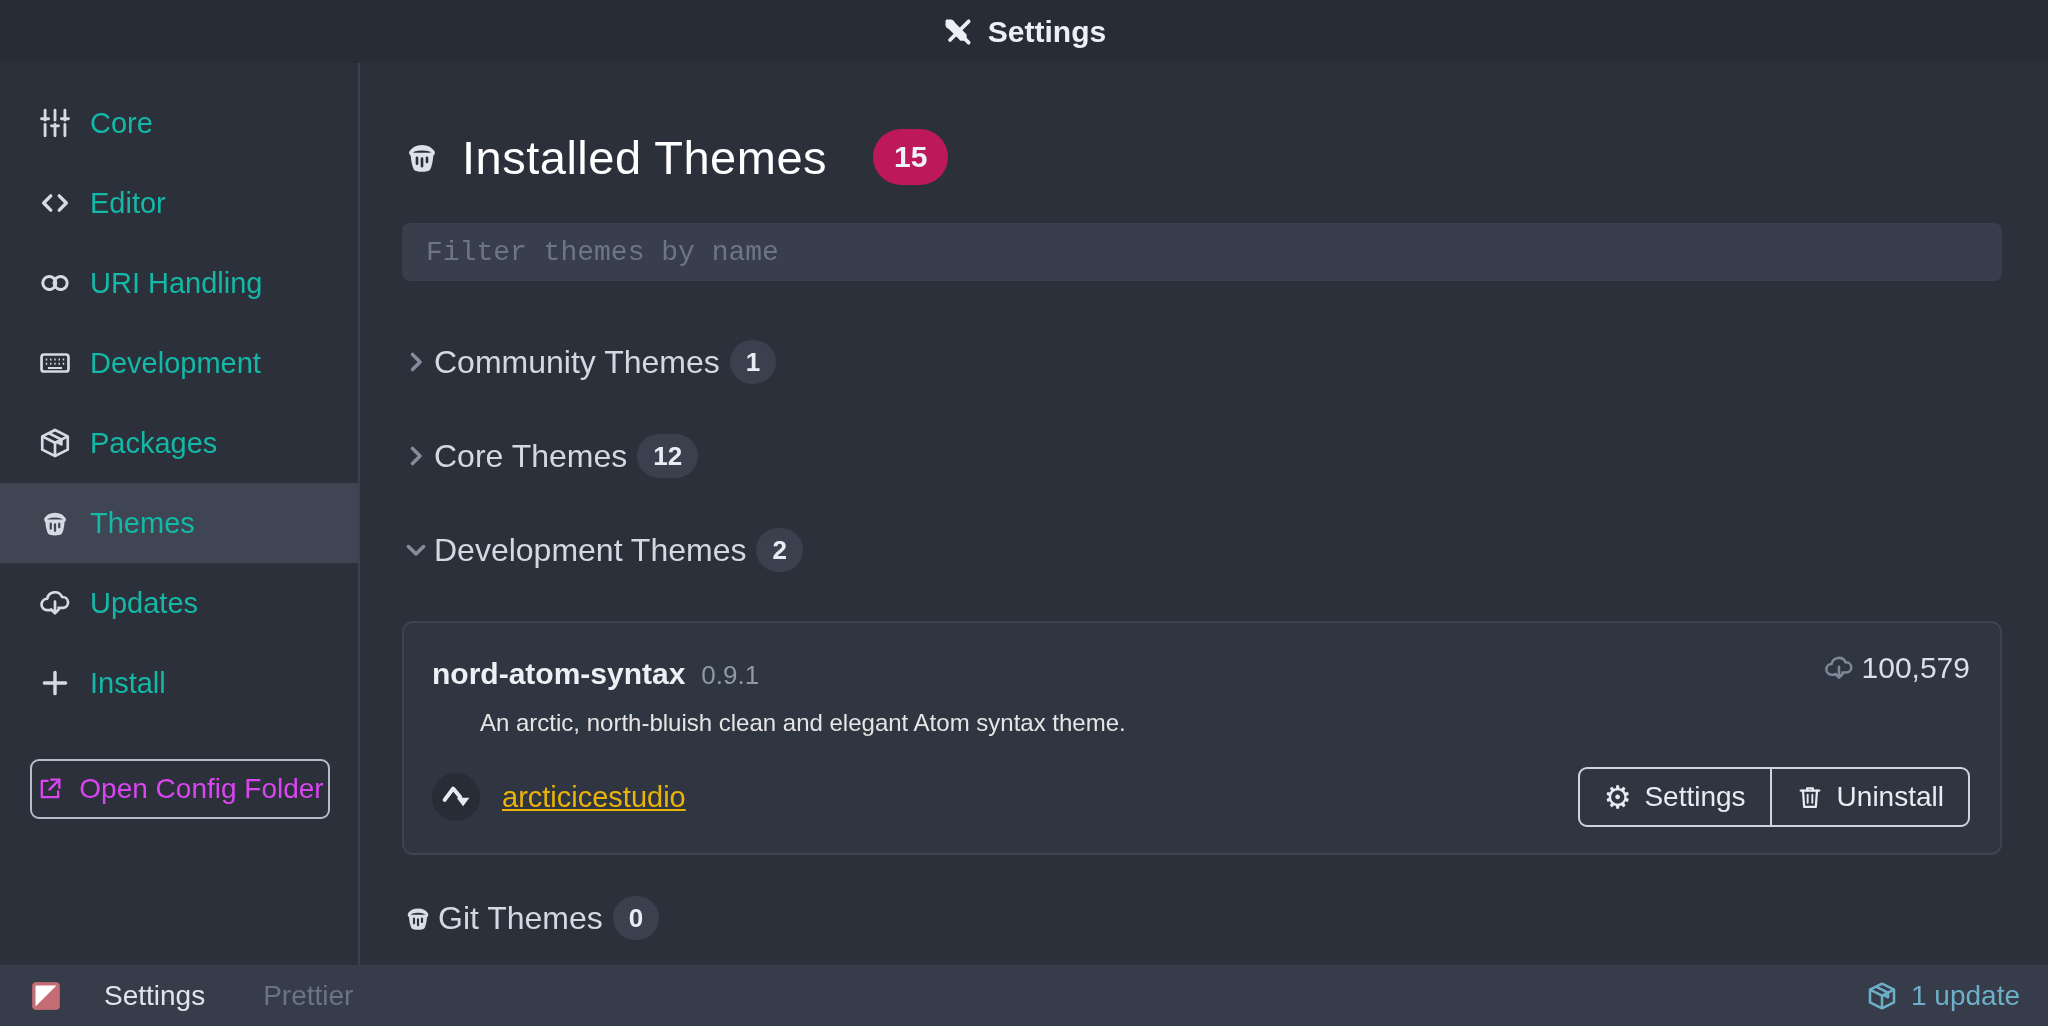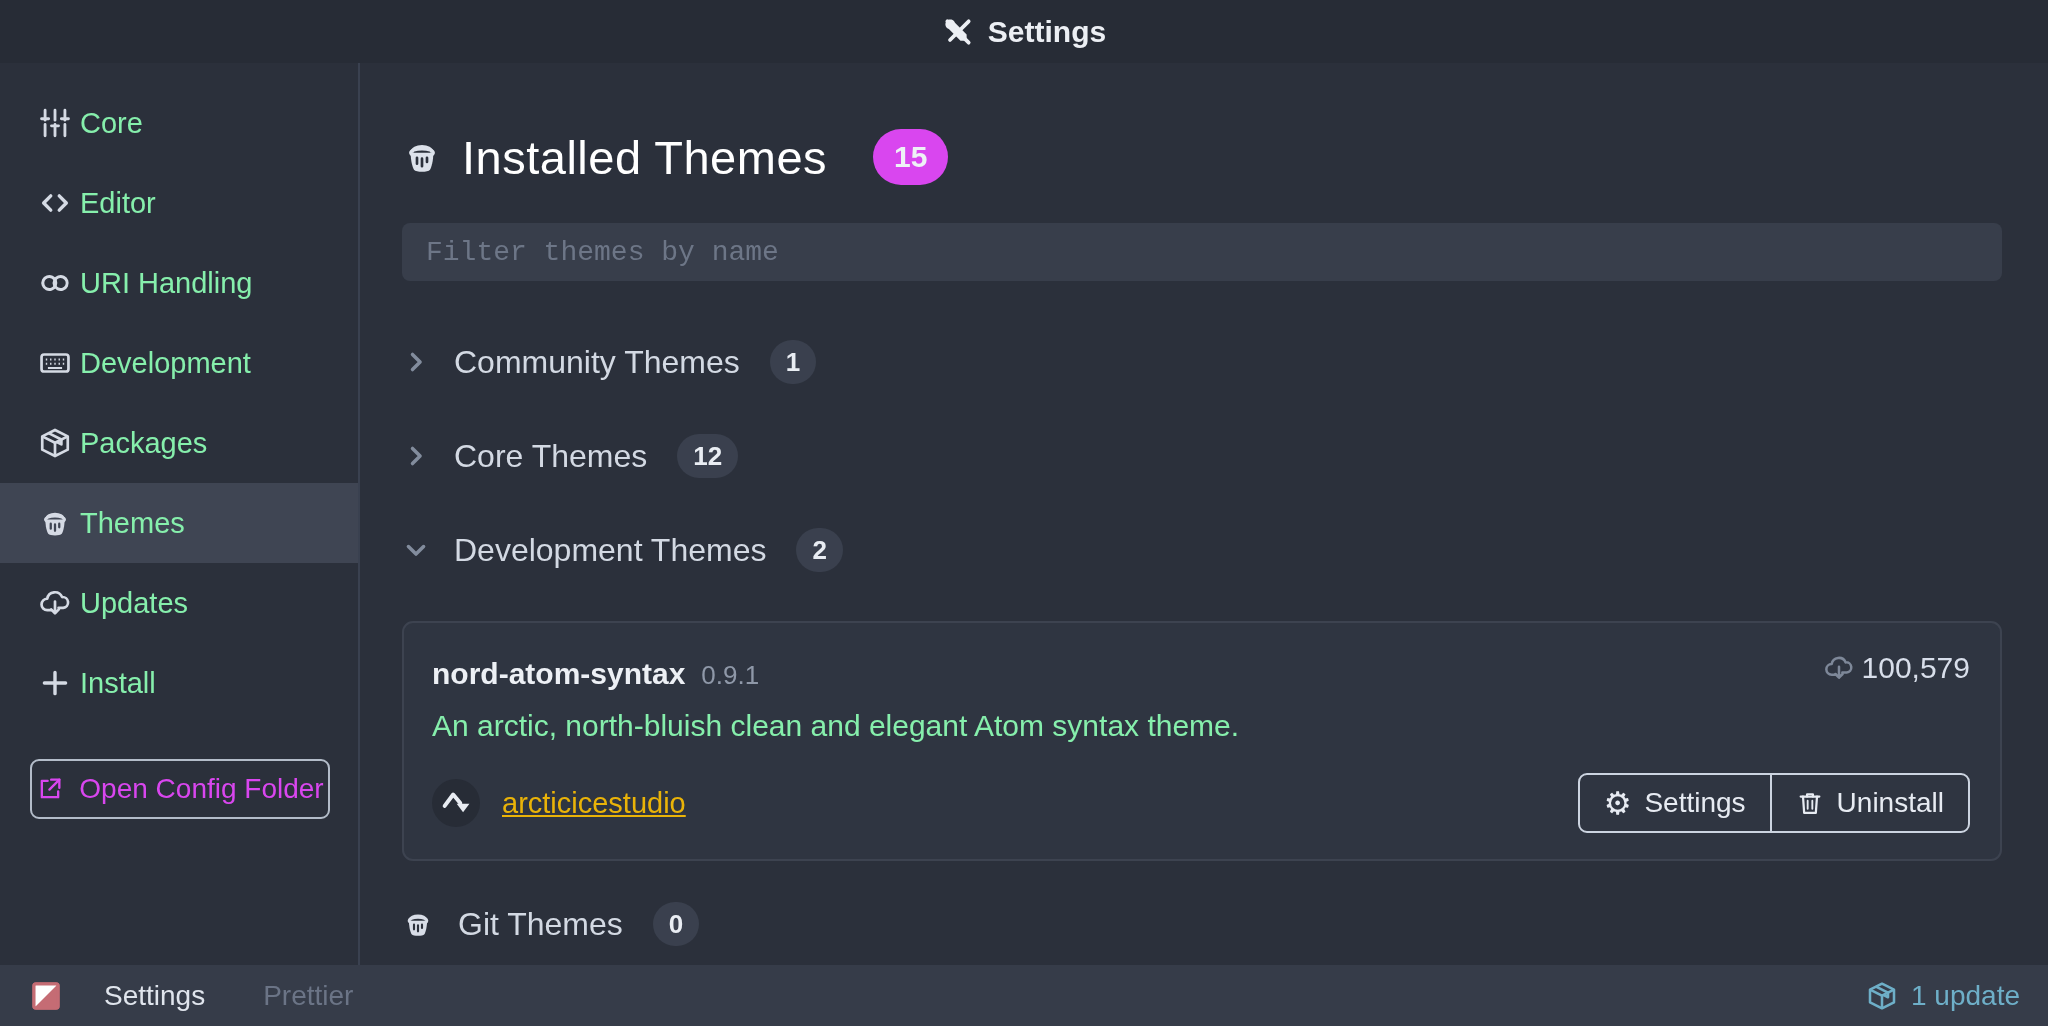--- a/index.html
+++ b/index.html
@@ -26,22 +26,22 @@
   .middle { flex:1; display:flex; min-height:0; }
 
   
   .sidebar {
     width:360px; flex:0 0 360px;
     border-right:2px solid #3a4150;
     padding-top:20px;
     display:flex; flex-direction:column;
   }
   .nav-item {
-    height:80px; display:flex; align-items:center; gap:8px;
-    padding-left:38px; font-size:29px; color:#86efac; cursor:default;
+    height:80px; display:flex; align-items:center; gap:18px;
+    padding-left:38px; font-size:29px; color:#14b8a6; cursor:default;
   }
   .nav-item.selected { background:#3f4553; }
   .nav-item .ic { width:34px; height:34px; color:#d5dae4; flex:0 0 34px; }
 
   .config-btn {
     margin:36px 0 0 30px;
     width:300px; height:60px;
     border:2px solid #b3bcc9; border-radius:9px;
     background:transparent; color:#d946ef;
     font-size:28px; font-family:inherit;
@@ -49,36 +49,36 @@
     cursor:pointer;
   }
 
   
   .main { flex:1; padding:0 46px 0 42px; overflow:hidden; }
 
   .heading-row { margin-top:66px; display:flex; align-items:center; gap:20px; }
   .heading-row .ic { width:40px; height:40px; color:#dce1ea; }
   .page-title { font-size:47px; font-weight:300; color:#ffffff; letter-spacing:0.5px; }
   .badge-lg {
-    margin-left:26px; background:#d946ef; color:#eef1f6;
+    margin-left:26px; background:#be185d; color:#eef1f6;
     font-size:30px; font-weight:bold;
     padding:13px 21px; border-radius:32px; line-height:1;
   }
 
   .filter-input {
     margin-top:38px; width:100%; height:58px;
     background:#383e4b; border:none; border-radius:8px;
     padding:0 24px; font-size:28px; font-family:Liberation Mono, monospace;
     color:#dfe4ee; outline:none;
   }
   .filter-input::placeholder { color:#6d7687; }
 
   .sections { margin-top:58px; }
   .section-header {
-    display:flex; align-items:center; gap:20px;
+    display:flex; align-items:center; 
     height:46px; margin-bottom:48px; cursor:default;
   }
   .section-header .chev { width:28px; height:28px; color:#828c9d; flex:0 0 28px; }
   .section-header .bucket { width:32px; height:32px; color:#d8dde7; flex:0 0 32px; }
   .section-label { font-size:32px; color:#d3d9e3; margin-left:4px; }
   .badge-sm {
     margin-left:10px; background:#3a404e; color:#e9edf3;
     font-size:26px; font-weight:bold;
     padding:9px 16px; border-radius:24px; line-height:1; min-width:44px; text-align:center;
   }
@@ -88,21 +88,21 @@
     border:2px solid #3d4350; border-radius:11px;
     background:#2f3541;
     padding:28px 30px 26px 28px;
     margin:14px 0 40px 0;
   }
   .card-row1 { display:flex; align-items:baseline; }
   .pkg-name { font-size:30px; font-weight:bold; color:#edf0f5; }
   .pkg-version { font-size:26px; color:#8f98a8; margin-left:16px; }
   .downloads { margin-left:auto; display:flex; align-items:center; gap:7px; color:#d8deea; font-size:30px; }
   .downloads .ic { width:32px; height:32px; color:#7e8899; }
-  .pkg-desc { margin-top:18px; font-size:30px; color:#86efac; }
+  .pkg-desc { margin-top:18px; font-size:24px; color:#e5e5e5;margin-left:48px; }
   .card-row3 { margin-top:30px; display:flex; align-items:center; }
   .avatar {
     width:48px; height:48px; border-radius:50%;
     background:#272c36; display:flex; align-items:center; justify-content:center;
     overflow:hidden; flex:0 0 48px;
   }
   .author { margin-left:22px; font-size:29px; color:#eab308;text-decoration:underline; }
   .btn-group { margin-left:auto; display:flex; }
   .card-btn {
     height:60px; padding:0 24px;

